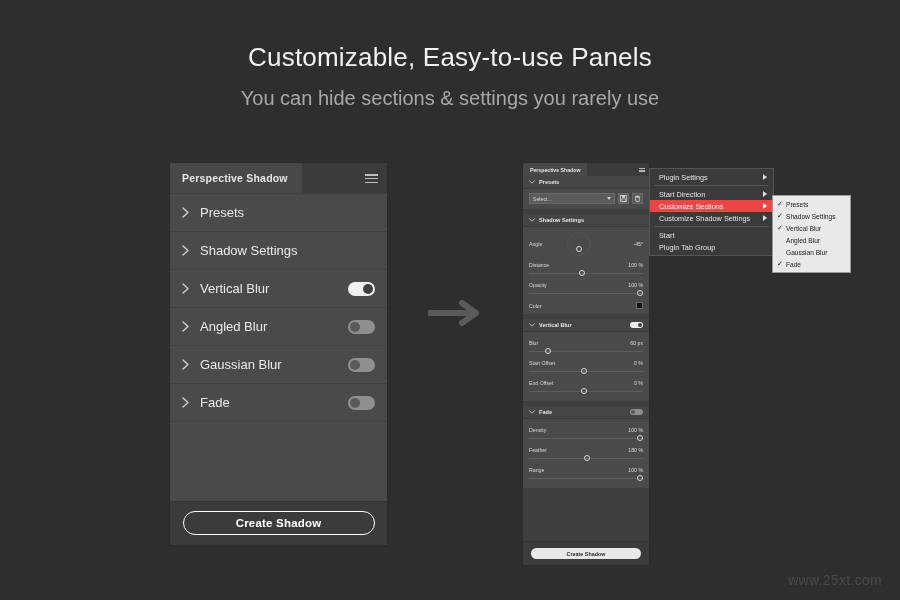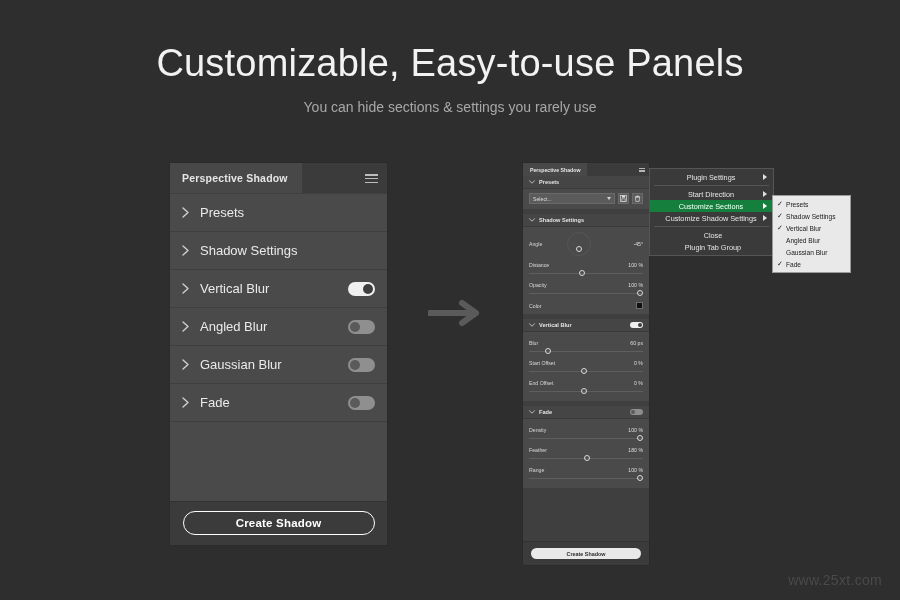--- a/index.html
+++ b/index.html
@@ -8,24 +8,24 @@
     background:#2e2e2e;
     font-family:"Liberation Sans", sans-serif;
     color:#e8e8e8;
     position:relative;
     overflow:hidden;
   }
 
   
   #heading-block { position:absolute; top:42px; left:0; width:900px; text-align:center; }
   #page-title {
-    font-size:38px; font-weight:400; color:#f2f2f2; letter-spacing:.2px;
+    font-size:26px; font-weight:400; color:#f2f2f2; letter-spacing:.2px;
   }
   #page-subtitle {
-    margin-top:14px; font-size:14px; color:#a8a8a8; font-weight:400;
+    margin-top:14px; font-size:20px; color:#a8a8a8; font-weight:400;
   }
 
   
   #flow-arrow { position:absolute; left:428px; top:300px; width:56px; height:26px; }
   #flow-arrow svg { display:block; }
 
   
   #panel-left {
     position:absolute; left:170px; top:163px; width:217px; height:382px;
     background:#3b3b3b;
@@ -144,22 +144,22 @@
     width:110px; height:11px; border-radius:6px; background:#e9e9e9; color:#2a2a2a;
     font-size:5.4px; font-weight:bold; display:flex; align-items:center; justify-content:center;
   }
 
   
   #context-menu {
     position:absolute; left:649px; top:168px; width:125px;
     background:#3a3a3a; border:1px solid #555; padding:2px 0;
     font-size:7.3px;
   }
-  .mi { height:12px; display:flex; align-items:center; padding:0 6px 0 9px; color:#e6e6e6; position:relative;text-align:center; }
-  .mi.sel { background:#15803d; color:#ffffff; }
+  .mi { height:12px; display:flex; align-items:center; padding:0 6px 0 9px; color:#e6e6e6; position:relative; }
+  .mi.sel { background:#ef4444; color:#ffffff; }
   .mi .mlabel { flex:1; }
   .mi .arrow { width:0;height:0;border-top:3px solid transparent;border-bottom:3px solid transparent;border-left:4px solid #e0e0e0; }
   .mi.sel .arrow { border-left-color:#ffffff; }
   .msep { height:1px; background:#555; margin:2px 4px; }
 
   
   #submenu {
     position:absolute; left:772px; top:195px; width:79px;
     background:#e9e9e9; border:1px solid #9a9a9a; padding:2px 0;
     font-size:6.6px; color:#1a1a1a;
@@ -478,21 +478,21 @@
   <div class="mi sel">
     <span class="mlabel">Customize Sections</span>
     <span class="arrow"></span>
   </div>
   <div class="mi">
     <span class="mlabel">Customize Shadow Settings</span>
     <span class="arrow"></span>
   </div>
   <div class="msep"></div>
   <div class="mi">
-    <span class="mlabel">Close</span>
+    <span class="mlabel">Start</span>
   </div>
   <div class="mi">
     <span class="mlabel">Plugin Tab Group</span>
   </div>
 </div>
 
 <div id="submenu">
   <div class="smi">
     <span class="ck">✓</span>
     <span class="sl">Presets</span>

